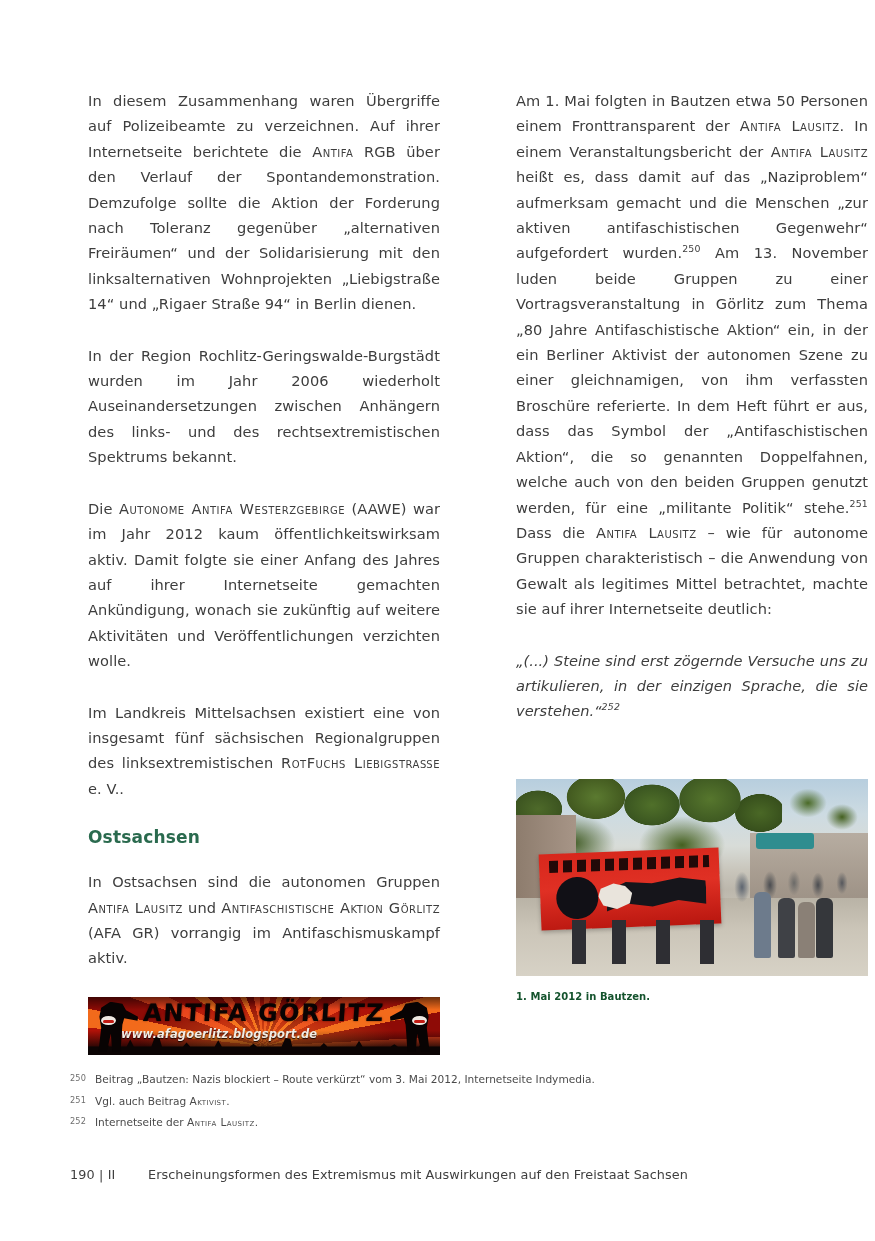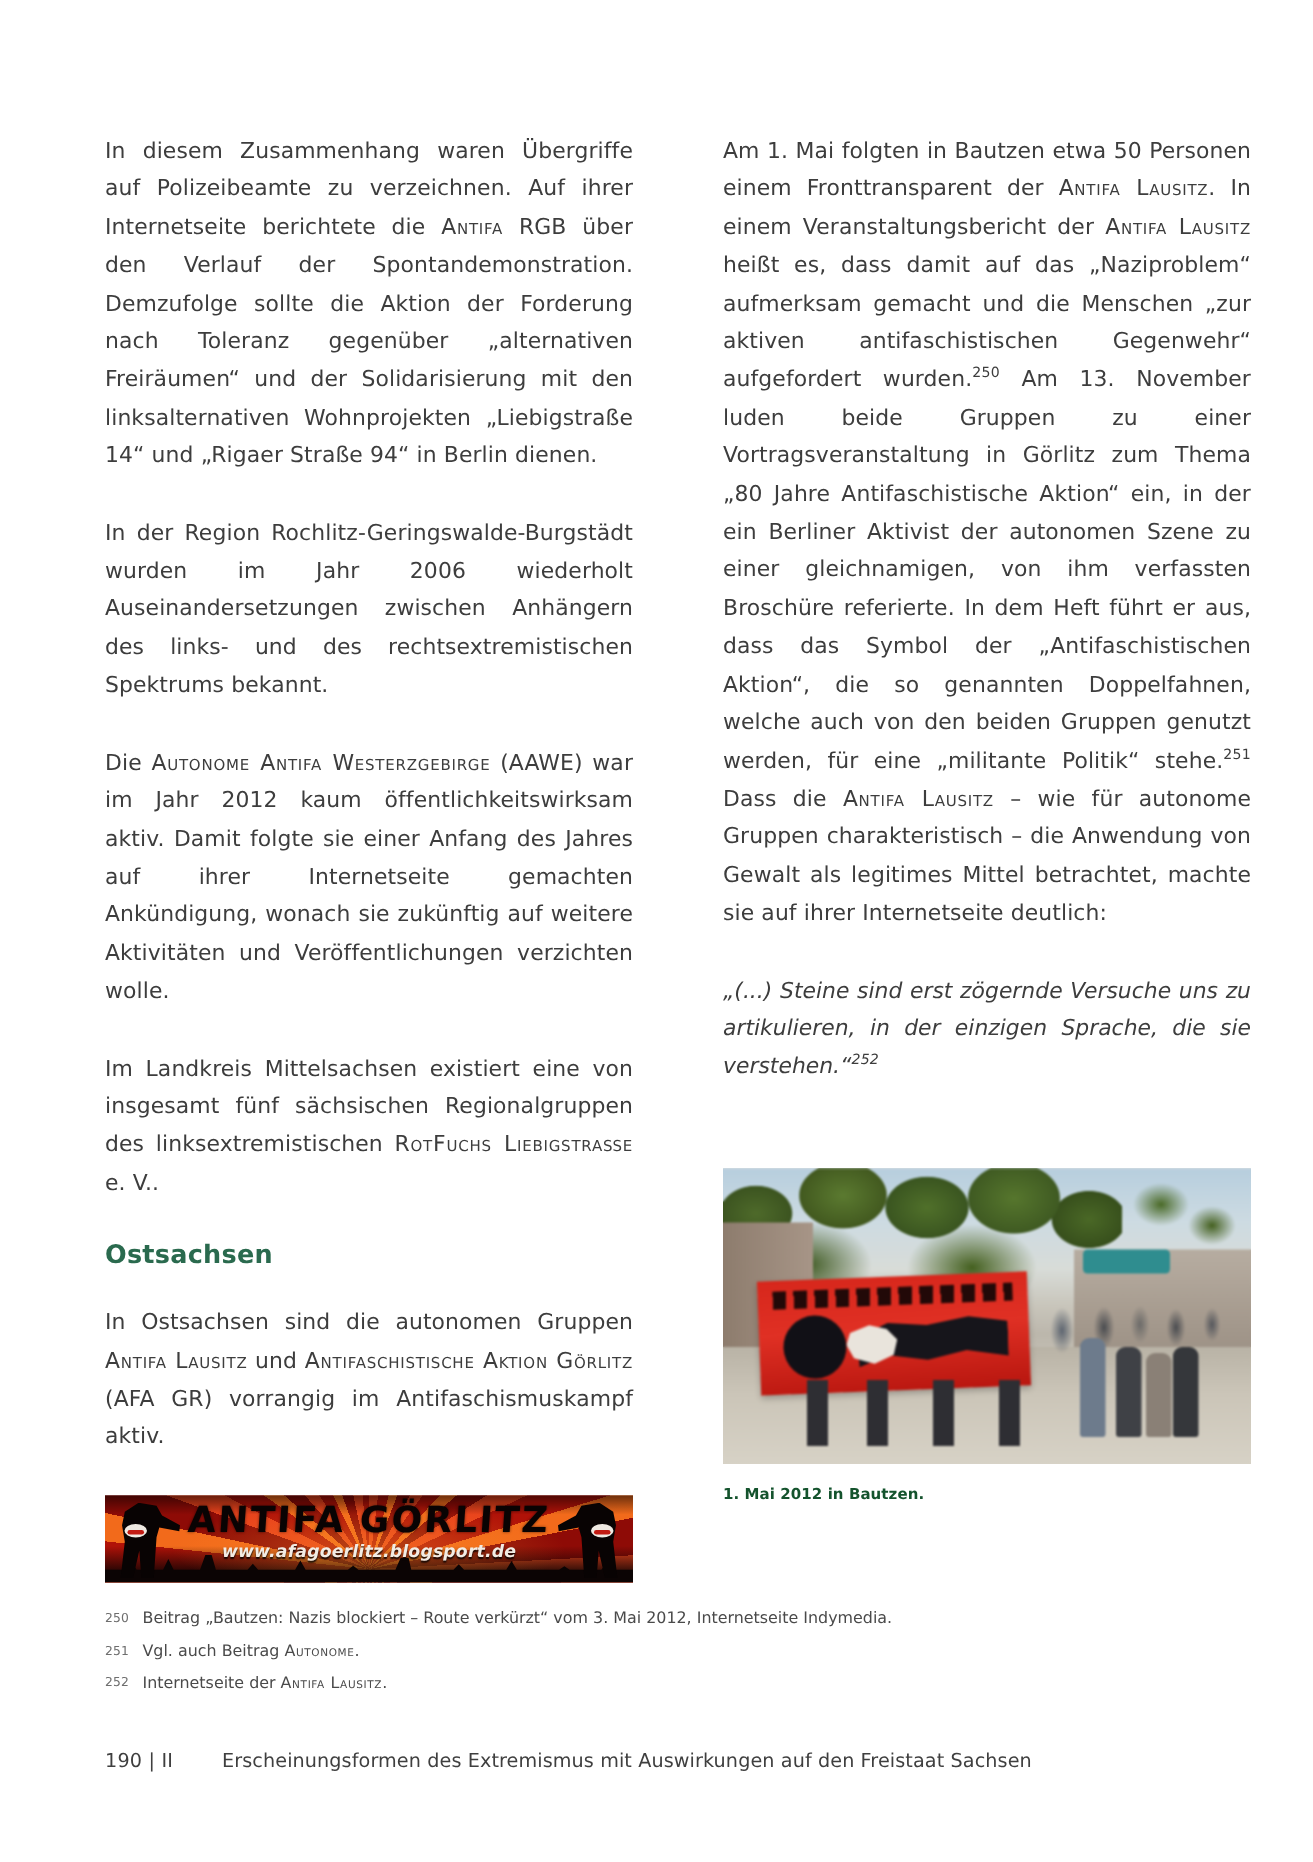--- a/index.html
+++ b/index.html
@@ -17,25 +17,25 @@
   }
 
   .page {
     position: absolute;
     inset: 0;
   }
 
   
   .columns {
     position: absolute;
-    left: 70px;
+    left: 88px;
     top: 88px;
     width: 735px;
     display: flex;
-    gap: 60px;
+    gap: 76px;
   }
   .col {
     width: 352px;
   }
 
   
   p.body {
     margin: 0 0 26px 0;
     font-size: 14.6px;
     line-height: 25.4px;
@@ -182,28 +182,29 @@
     line-height: 26px;
     color: #090303;
     letter-spacing: 0.06em;
     text-shadow: 0 0 2px rgba(0,0,0,.6);
     transform: skewX(-4deg);
   }
   .banner .url {
     position: absolute;
     left: 0; right: 0;
     top: 30px;
-    text-align: center;
+    text-align: left;
     font-family: "DejaVu Sans", sans-serif;
     font-style: italic;
     font-weight: bold;
     font-size: 11.5px;
     color: #f2ece4;
     letter-spacing: 0.01em;
     text-shadow: 0 1px 1px rgba(0,0,0,.85);
+    padding-left: 33px;
   }
 
   
   .photo {
     position: relative;
     width: 352px;
     height: 197px;
     overflow: hidden;
     background: #b9c3c6;
   }
@@ -475,21 +476,21 @@
     <div class="fnrow">
       <div class="fnnum">250</div>
       <div class="fntext">
         <span>Beitrag „Bautzen: Nazis blockiert – Route verkürzt“ vom 3. Mai 2012, Internetseite Indymedia.</span>
       </div>
     </div>
 
     <div class="fnrow">
       <div class="fnnum">251</div>
       <div class="fntext">
-        <span>Vgl. auch Beitrag </span><span class="sc">Autonome</span><span>.</span>
+        <span>Vgl. auch Beitrag </span><span class="sc">Aktivist</span><span>.</span>
       </div>
     </div>
 
     <div class="fnrow">
       <div class="fnnum">252</div>
       <div class="fntext">
         <span>Internetseite der </span><span class="sc">Antifa Lausitz</span><span>.</span>
       </div>
     </div>
 

